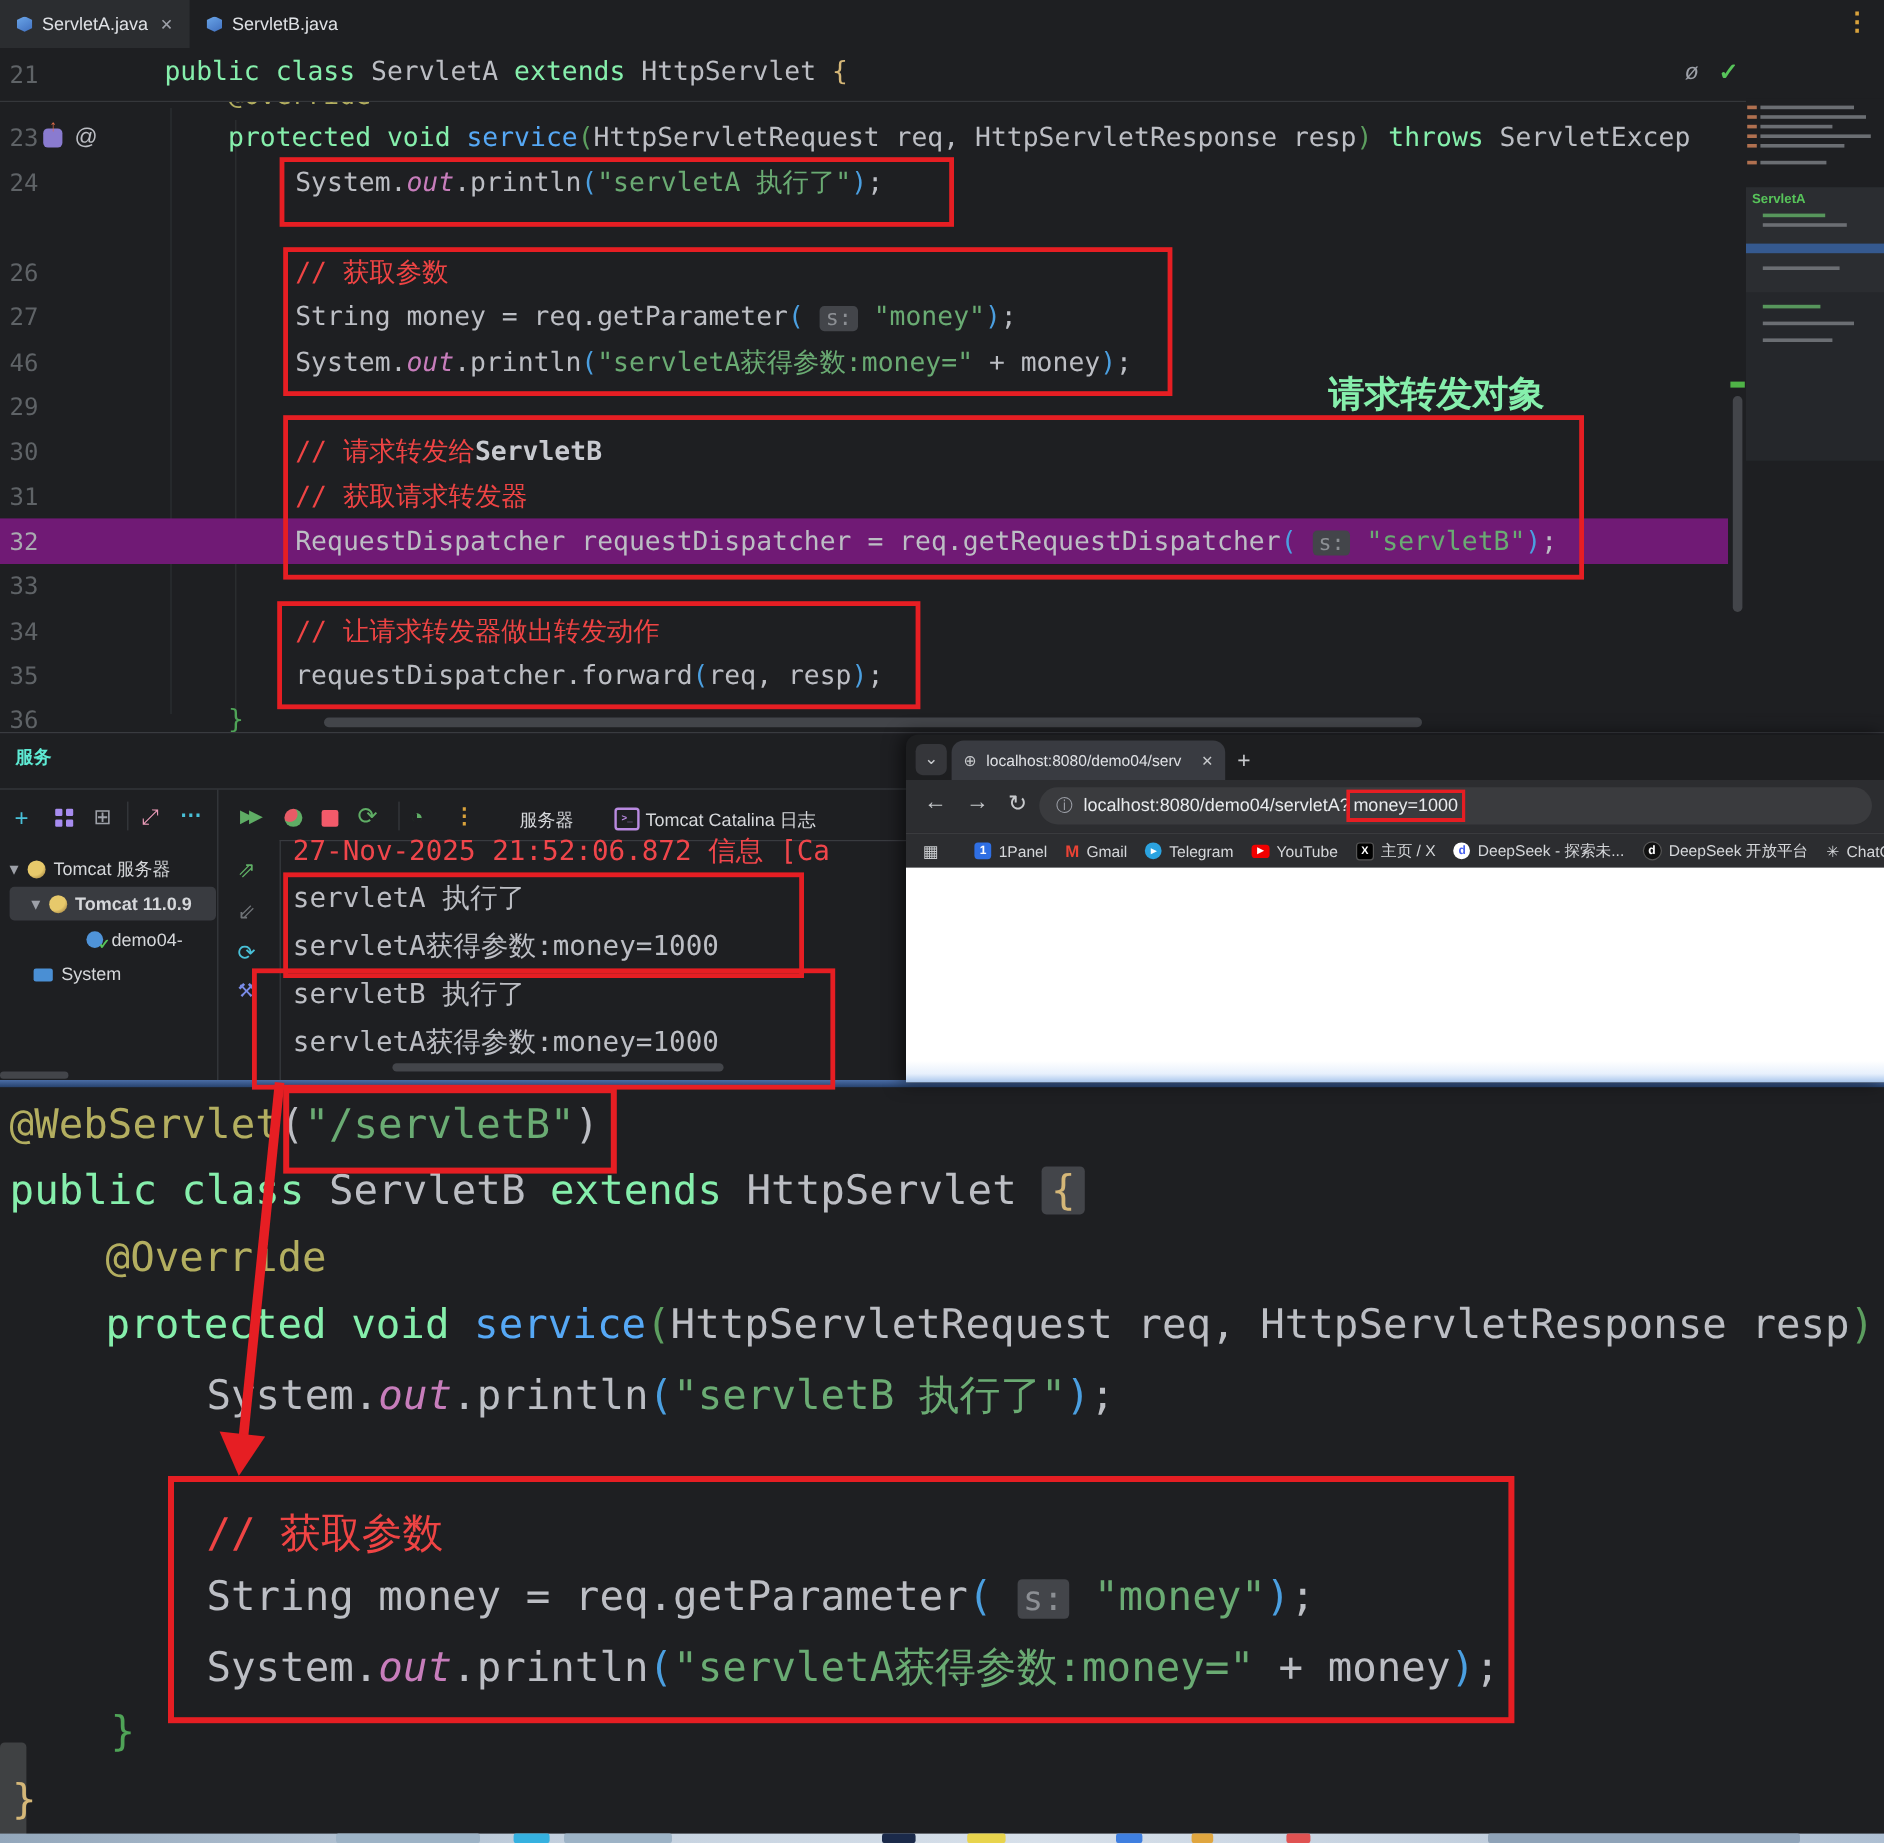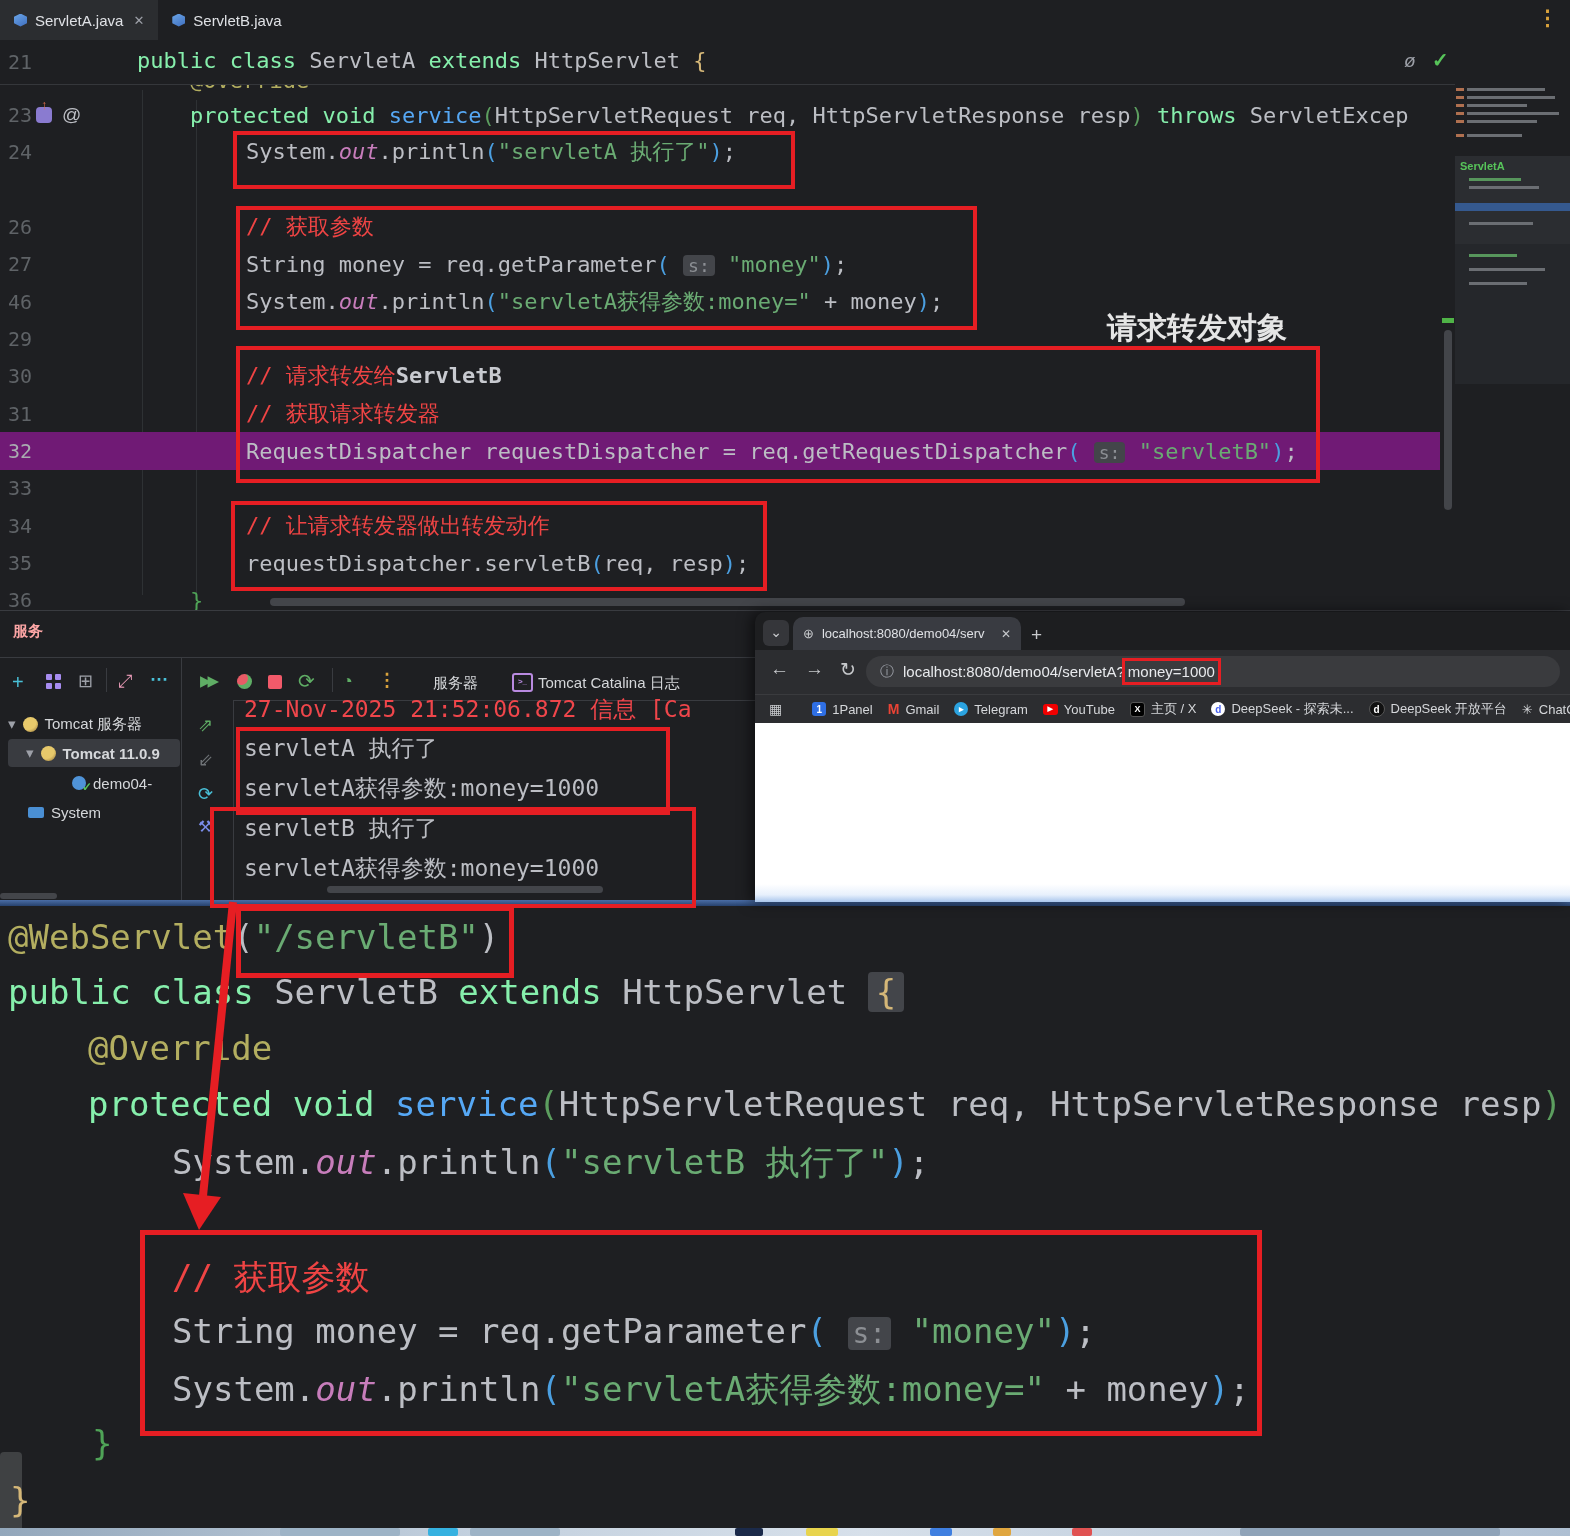--- a/index.html
+++ b/index.html
@@ -36,37 +36,37 @@
   .tk-k{color:#86efac}.tk-w{color:#bcbec4}.tk-m{color:#56a8f5}.tk-s{color:#6aab73}
   .tk-c{color:#ef4444}.tk-cw{color:#c8cad0;font-weight:bold}.tk-a{color:#b3ae60}
   .tk-f{color:#c77dbb;font-style:italic}.tk-pg{color:#5c9e5f}.tk-pb{color:#4b9fe0}
   .tk-py{color:#d5b778}.tk-gb{color:#4fa357}
   .tk-hint{background:#43454a;color:#8c8f94;border-radius:4px;padding:0 5px;font-size:0.82em;}
   .tk-bh{color:#d5b778;background:#43454a;border-radius:4px;padding:0 8px;}
 
   
   .rbox{position:absolute;border:4px solid #e61e23;z-index:20;pointer-events:none;}
   .rbox.thick{border-width:5px;}
-  .rlabel{position:absolute;color:#e5e5e5;font-size:30px;font-weight:bold;z-index:21;}
+  .rlabel{position:absolute;color:#86efac;font-size:30px;font-weight:bold;z-index:21;}
 
   
   .minimap{position:absolute;left:1455px;top:42px;width:115px;height:515px;background:#1e1f22;z-index:7;}
   .mm-panel1{position:absolute;left:0;top:74px;width:115px;height:88px;background:#2b2d31;}
   .mm-panel2{position:absolute;left:0;top:162px;width:115px;height:140px;background:#25272b;}
   .mmbar{position:absolute;height:3px;background:#6b6e73;}
   .mmtick{position:absolute;left:1px;width:8px;height:3px;background:#b07050;}
   .mmgreen{position:absolute;height:3px;background:#57965c;}
   .mmblue{position:absolute;left:0;top:121px;width:115px;height:8px;background:#35598f;}
   .mmlabel{position:absolute;left:5px;top:78px;color:#57c45a;font-size:11px;font-weight:bold;}
   .vscroll{position:absolute;left:1444px;top:290px;width:8px;height:180px;background:#43454a;border-radius:4px;z-index:8;}
   .vtick{position:absolute;left:1442px;top:278px;width:12px;height:5px;background:#4fb347;z-index:8;}
   .hscroll{position:absolute;background:#43454a;border-radius:4px;z-index:8;}
 
   
-  .svc-title{position:absolute;left:13px;top:622px;font-size:15px;font-weight:bold;color:#fca5a5;}
+  .svc-title{position:absolute;left:13px;top:622px;font-size:15px;font-weight:bold;color:#5eead4;}
   .hline{position:absolute;height:1px;background:#393b40;}
   .vline{position:absolute;width:1px;background:#393b40;}
   .icon{position:absolute;font-size:18px;line-height:1;}
   .gridicon{position:absolute;width:6px;height:6px;background:#a78cf0;border-radius:1px;
             box-shadow:9px 0 0 #a78cf0,0 9px 0 #a78cf0,9px 9px 0 #a78cf0;}
   .treerow{position:absolute;display:flex;align-items:center;gap:7px;font-size:15px;color:#d5d7da;height:28px;}
   .tree-sel{position:absolute;left:8px;width:172px;height:28px;background:#393b40;border-radius:4px;}
   .tomcat-ic{width:15px;height:15px;border-radius:50%;background:radial-gradient(circle at 35% 30%,#e7c96b 55%,#8a6a34);}
   .globe-ic{position:relative;width:14px;height:14px;border-radius:50%;background:#4f93d8;}
   .globe-ic i{position:absolute;right:-6px;bottom:-4px;font-style:normal;color:#57c45a;font-size:12px;font-weight:bold;}
@@ -193,21 +193,21 @@
     <div class="erow" style="top:429px;">
       <span class="lnum">33</span>
       <span class="ecode" style="padding-left:109px;"></span>
     </div>
     <div class="erow" style="top:467px;">
       <span class="lnum">34</span>
       <span class="ecode" style="padding-left:109px;"><span class="tk-c">// 让请求转发器做出转发动作</span></span>
     </div>
     <div class="erow" style="top:504px;">
       <span class="lnum">35</span>
-      <span class="ecode" style="padding-left:109px;"><span class="tk-w">requestDispatcher.servletB</span><span class="tk-pb">(</span><span class="tk-w">req, resp</span><span class="tk-pb">)</span><span class="tk-w">;</span></span>
+      <span class="ecode" style="padding-left:109px;"><span class="tk-w">requestDispatcher.forward</span><span class="tk-pb">(</span><span class="tk-w">req, resp</span><span class="tk-pb">)</span><span class="tk-w">;</span></span>
     </div>
     <div class="erow" style="top:541px;">
       <span class="lnum">36</span>
       <span class="ecode" style="padding-left:53px;"><span class="tk-gb">}</span></span>
     </div>
 
     <div class="rbox" style="left:233px;top:91px;width:554px;height:50px;"></div>
     <div class="rbox" style="left:236px;top:166px;width:733px;height:116px;"></div>
     <div class="rbox" style="left:236px;top:306px;width:1076px;height:129px;"></div>
     <div class="rbox" style="left:231px;top:461px;width:528px;height:82px;"></div>

